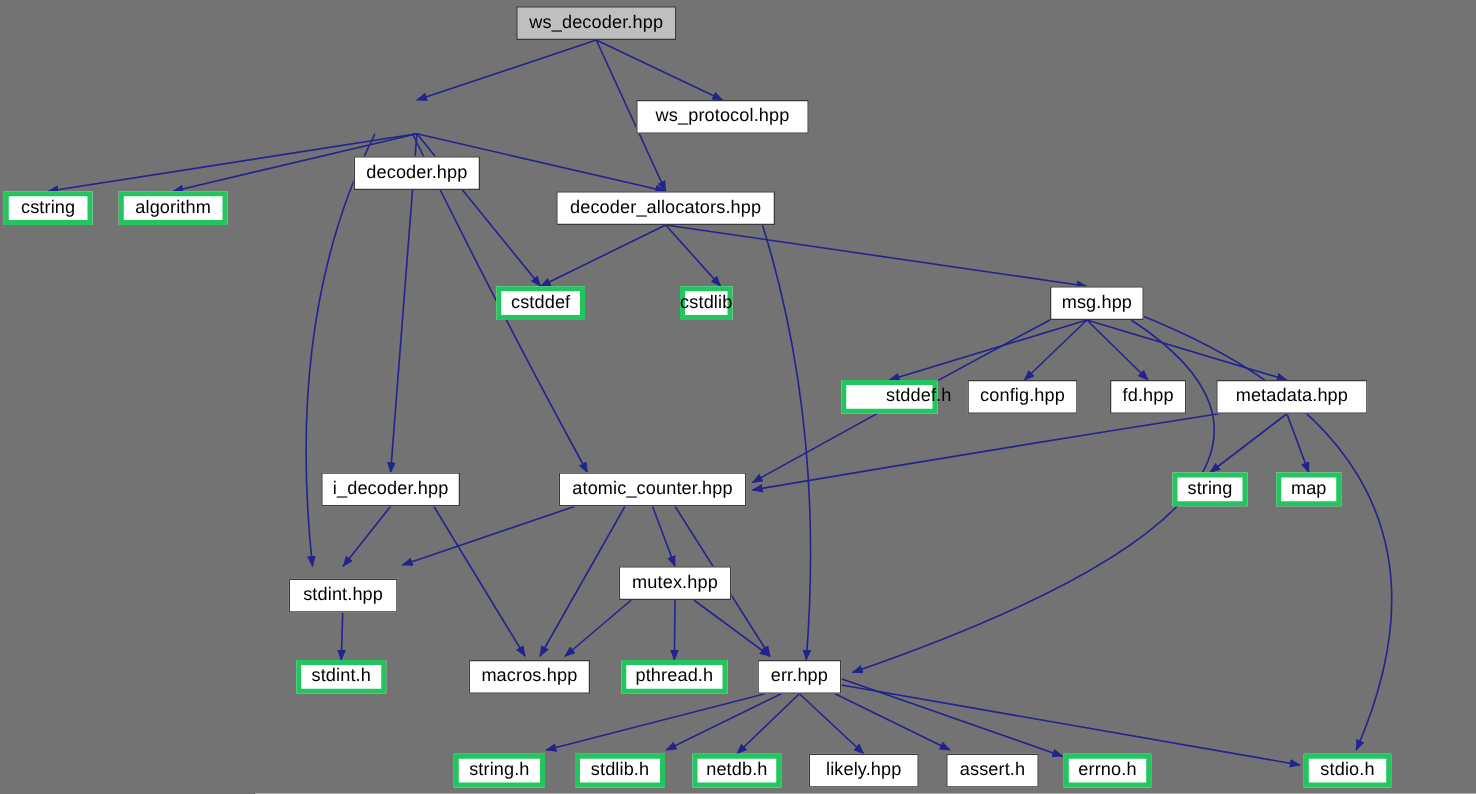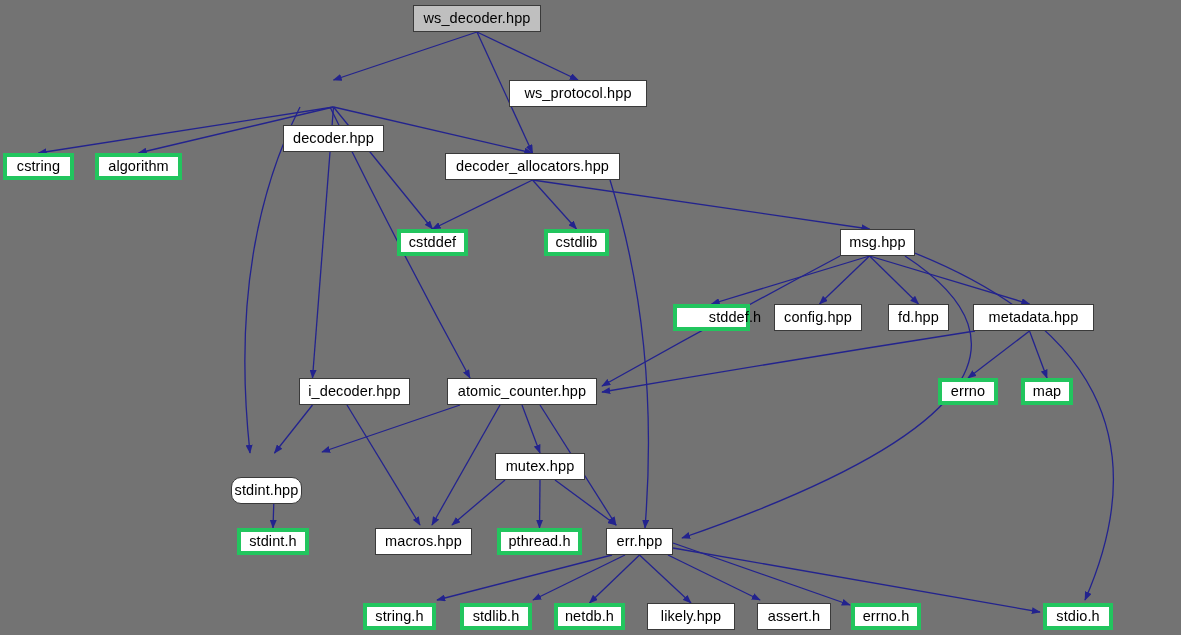--- a/index.html
+++ b/index.html
@@ -120,51 +120,51 @@
       </div>
       <div class="gnode system" style="left: 95px; top: 153px; width: 87px;">
         <span class="gnode-label">algorithm</span>
       </div>
       <div class="gnode project" style="left: 445px; top: 153px; width: 175px;">
         <span class="gnode-label">decoder_allocators.hpp</span>
       </div>
       <div class="gnode system" style="left: 397px; top: 229px; width: 71px;">
         <span class="gnode-label">cstddef</span>
       </div>
-      <div class="gnode system" style="left: 544px; top: 229px; width: 65px;">
+      <div class="gnode system" style="left: 544px; top: 229px; width: 42px;">
         <span class="gnode-label">cstdlib</span>
       </div>
       <div class="gnode project" style="left: 840px; top: 229px; width: 75px;">
         <span class="gnode-label">msg.hpp</span>
       </div>
       <div class="gnode system" style="left: 673px; top: 304px; width: 77px; padding-left: 47px;">
         <span class="gnode-label">stddef.h</span>
       </div>
       <div class="gnode project" style="left: 774px; top: 304px; width: 88px; justify-content: center;">
         <span class="gnode-label">config.hpp</span>
       </div>
       <div class="gnode project" style="left: 888px; top: 304px; width: 61px;">
         <span class="gnode-label">fd.hpp</span>
       </div>
       <div class="gnode project" style="left: 973px; top: 304px; width: 121px;">
         <span class="gnode-label">metadata.hpp</span>
       </div>
-      <div class="gnode project" style="left: 257px; top: 378px; width: 111px; margin-left: 42px;">
+      <div class="gnode project" style="left: 257px; top: 378px; width: 111px;">
         <span class="gnode-label">i_decoder.hpp</span>
       </div>
       <div class="gnode project" style="left: 447px; top: 378px; width: 150px;">
         <span class="gnode-label">atomic_counter.hpp</span>
       </div>
       <div class="gnode system" style="left: 938px; top: 378px; width: 60px;">
-        <span class="gnode-label">errno</span>
+        <span class="gnode-label">string</span>
       </div>
       <div class="gnode system" style="left: 1021px; top: 378px; width: 52px;">
         <span class="gnode-label">map</span>
       </div>
-      <div class="gnode project" style="left: 231px; top: 477px; width: 71px; border-radius: 10px;">
+      <div class="gnode project" style="left: 231px; top: 463px; width: 87px;">
         <span class="gnode-label">stdint.hpp</span>
       </div>
       <div class="gnode project" style="left: 495px; top: 453px; width: 90px;">
         <span class="gnode-label">mutex.hpp</span>
       </div>
       <div class="gnode system" style="left: 237px; top: 528px; width: 72px;">
         <span class="gnode-label">stdint.h</span>
       </div>
       <div class="gnode project" style="left: 375px; top: 528px; width: 97px;">
         <span class="gnode-label">macros.hpp</span>

